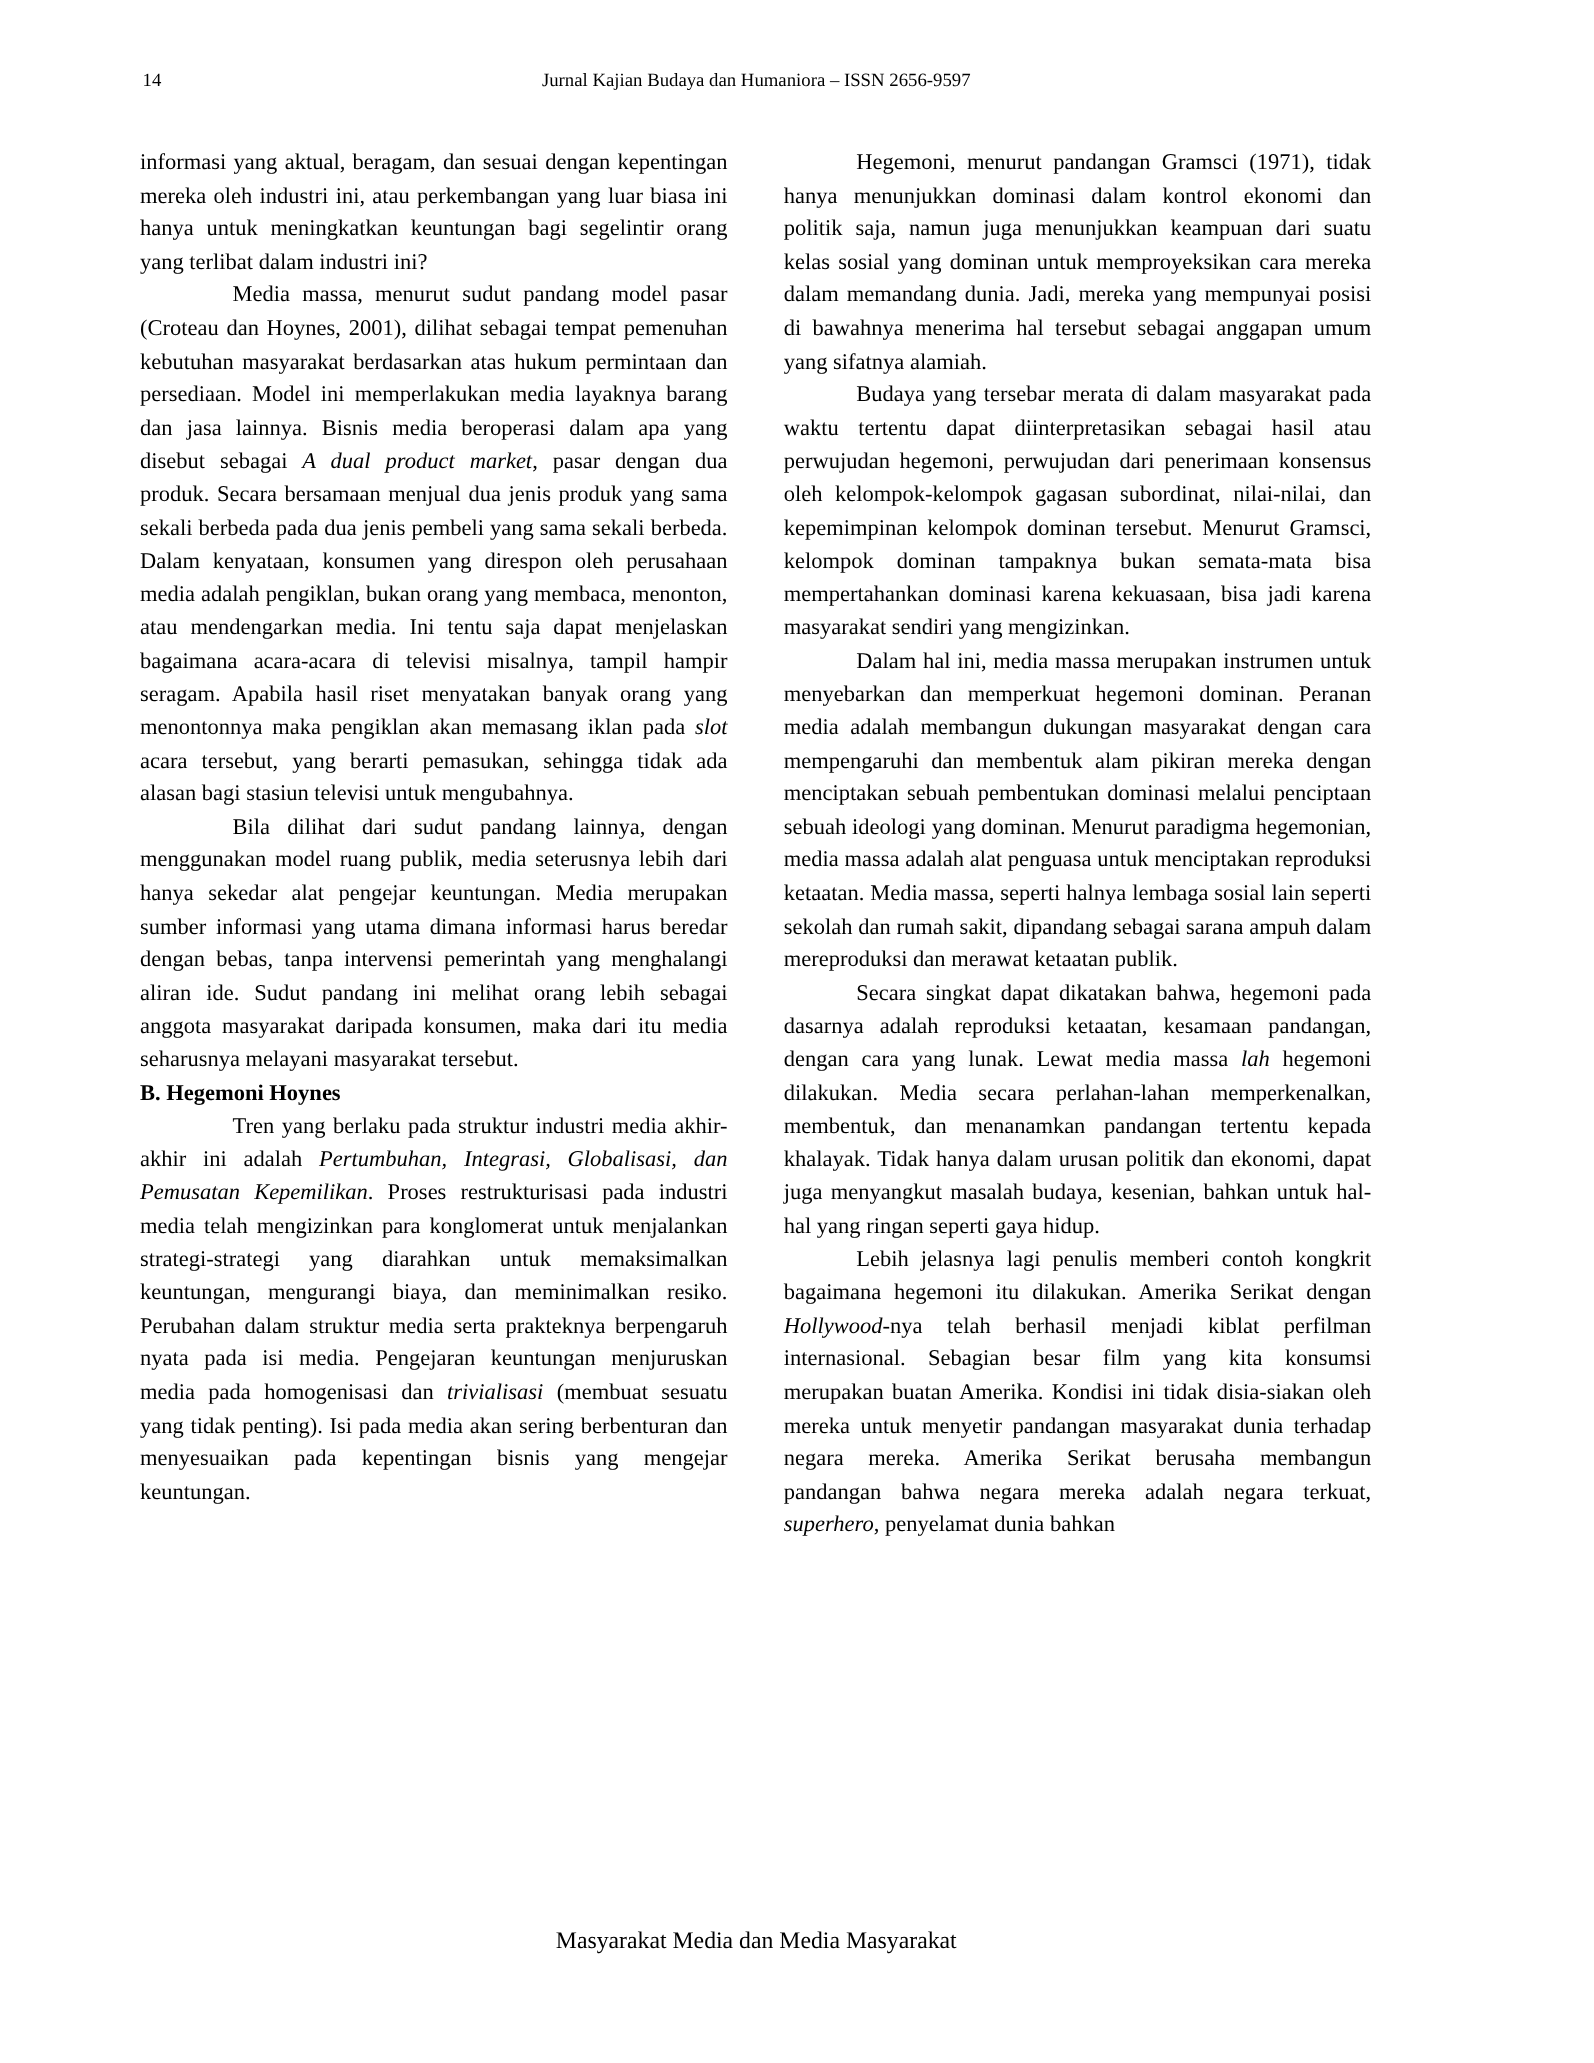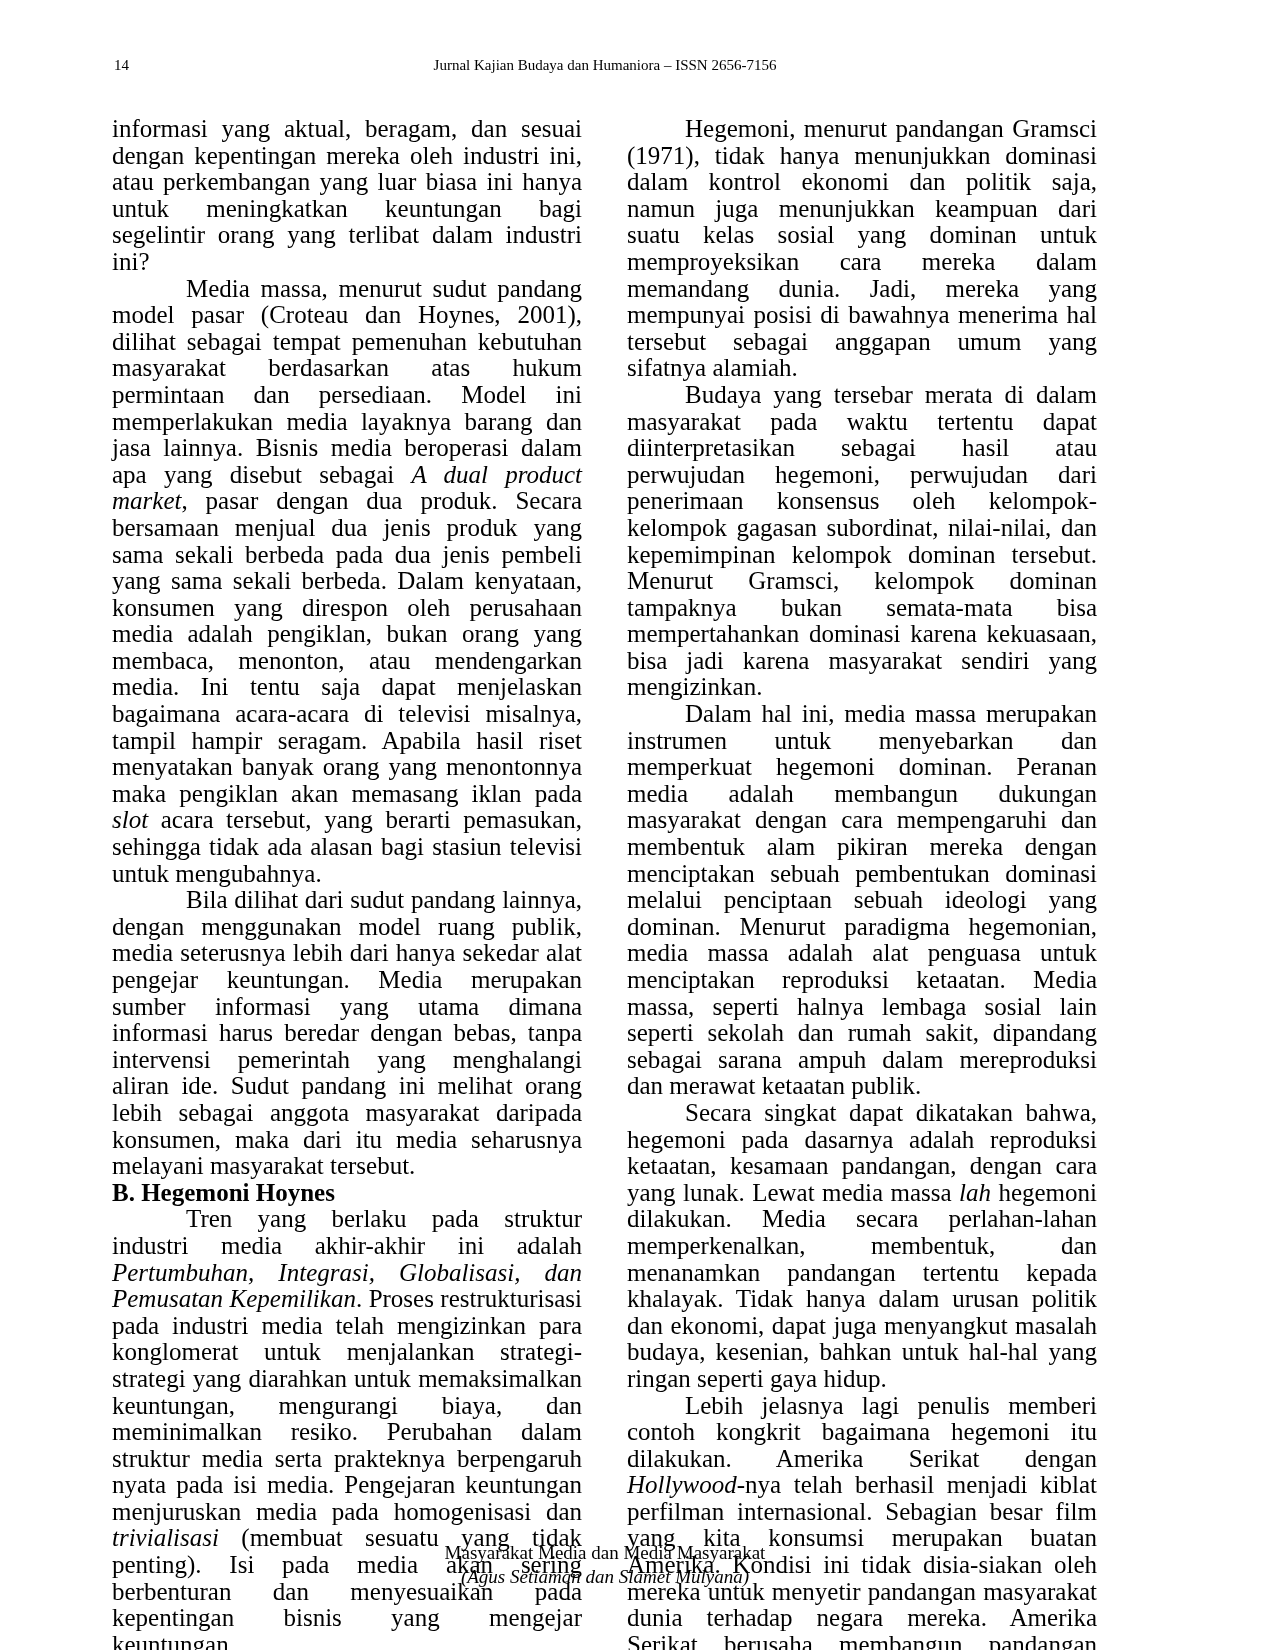--- a/index.html
+++ b/index.html
@@ -44,21 +44,21 @@
   }
   .columns {
     display: flex;
     gap: 45px;
   }
   .col {
     width: 470px;
   }
   .col p {
     margin: 0;
-    font-size: 25px;
+    font-size: 18px;
     line-height: 26.6px;
     text-align: justify;
   }
   .col-left p.indent  { text-indent: 74px; }
   .col-right p.indent { text-indent: 58px; }
   .noindent { text-indent: 0; }
   .i { font-style: italic; }
   .section-heading {
     margin: 28px 0 0 0;
     font-size: 22px;
@@ -80,21 +80,21 @@
   }
 </style>
 </head>
 <body>
 
 <div class="page">
   <div class="content">
 
     <div class="header">
       <span class="page-number">14</span>
-      <span class="journal-title">Jurnal Kajian Budaya dan Humaniora – ISSN 2656-7156</span>
+      <span class="journal-title">Jurnal Kajian Budaya dan Humaniora – ISSN 2656-9597</span>
     </div>
 
     <div class="columns">
 
       <div class="col col-left">
         <p class="noindent"><span>informasi yang aktual, beragam, dan sesuai dengan kepentingan mereka oleh industri ini, atau perkembangan yang luar biasa ini hanya untuk meningkatkan keuntungan bagi segelintir orang yang terlibat dalam industri ini?</span></p>
         <p class="indent"><span>Media massa, menurut sudut pandang model pasar (Croteau dan Hoynes, 2001), dilihat sebagai tempat pemenuhan kebutuhan masyarakat berdasarkan atas hukum permintaan dan persediaan. Model ini memperlakukan media layaknya barang dan jasa lainnya. Bisnis media beroperasi dalam apa yang disebut sebagai </span><span class="i">A dual product market</span><span>, pasar dengan dua produk. Secara bersamaan menjual dua jenis produk yang sama sekali berbeda pada dua jenis pembeli yang sama sekali berbeda. Dalam kenyataan, konsumen yang direspon oleh perusahaan media adalah pengiklan, bukan orang yang membaca, menonton, atau mendengarkan media. Ini tentu saja dapat menjelaskan bagaimana acara-acara di televisi misalnya, tampil hampir seragam. Apabila hasil riset menyatakan banyak orang yang menontonnya maka pengiklan akan memasang iklan pada </span><span class="i">slot</span><span> acara tersebut, yang berarti pemasukan, sehingga tidak ada alasan bagi stasiun televisi untuk mengubahnya.</span></p>
         <p class="indent"><span>Bila dilihat dari sudut pandang lainnya, dengan menggunakan model ruang publik, media seterusnya lebih dari hanya sekedar alat pengejar keuntungan. Media merupakan sumber informasi yang utama dimana informasi harus beredar dengan bebas, tanpa intervensi pemerintah yang menghalangi aliran ide. Sudut pandang ini melihat orang lebih sebagai anggota masyarakat daripada konsumen, maka dari itu media seharusnya melayani masyarakat tersebut.</span></p>
         <p class="section-heading">B. Hegemoni Hoynes</p>
         <p class="indent"><span>Tren yang berlaku pada struktur industri media akhir-akhir ini adalah </span><span class="i">Pertumbuhan, Integrasi, Globalisasi, dan Pemusatan Kepemilikan</span><span>. Proses restrukturisasi pada industri media telah mengizinkan para konglomerat untuk menjalankan strategi-strategi yang diarahkan untuk memaksimalkan keuntungan, mengurangi biaya, dan meminimalkan resiko. Perubahan dalam struktur media serta prakteknya berpengaruh nyata pada isi media. Pengejaran keuntungan menjuruskan media pada homogenisasi dan </span><span class="i">trivialisasi</span><span> (membuat sesuatu yang tidak penting). Isi pada media akan sering berbenturan dan menyesuaikan pada kepentingan bisnis yang mengejar keuntungan.</span></p>
@@ -106,15 +106,14 @@
         <p class="indent"><span>Dalam hal ini, media massa merupakan instrumen untuk menyebarkan dan memperkuat hegemoni dominan. Peranan media adalah membangun dukungan masyarakat dengan cara mempengaruhi dan membentuk alam pikiran mereka dengan menciptakan sebuah pembentukan dominasi melalui penciptaan sebuah ideologi yang dominan. Menurut paradigma hegemonian, media massa adalah alat penguasa untuk menciptakan reproduksi ketaatan. Media massa, seperti halnya lembaga sosial lain seperti sekolah dan rumah sakit, dipandang sebagai sarana ampuh dalam mereproduksi dan merawat ketaatan publik.</span></p>
         <p class="indent"><span>Secara singkat dapat dikatakan bahwa, hegemoni pada dasarnya adalah reproduksi ketaatan, kesamaan pandangan, dengan cara yang lunak. Lewat media massa </span><span class="i">lah</span><span> hegemoni dilakukan. Media secara perlahan-lahan memperkenalkan, membentuk, dan menanamkan pandangan tertentu kepada khalayak. Tidak hanya dalam urusan politik dan ekonomi, dapat juga menyangkut masalah budaya, kesenian, bahkan untuk hal-hal yang ringan seperti gaya hidup.</span></p>
         <p class="indent"><span>Lebih jelasnya lagi penulis memberi contoh kongkrit bagaimana hegemoni itu dilakukan. Amerika Serikat dengan </span><span class="i">Hollywood</span><span>-nya telah berhasil menjadi kiblat perfilman internasional. Sebagian besar film yang kita konsumsi merupakan buatan Amerika. Kondisi ini tidak disia-siakan oleh mereka untuk menyetir pandangan masyarakat dunia terhadap negara mereka. Amerika Serikat berusaha membangun pandangan bahwa negara mereka adalah negara terkuat, </span><span class="i">superhero</span><span>, penyelamat dunia bahkan</span></p>
       </div>
 
     </div>
   </div>
 
   <div class="footer">
     <div class="running-title">Masyarakat Media dan Media Masyarakat</div>
-    <div class="authors">(Agus Setiaman dan Slamet Mulyana)</div>
   </div>
 </div>
 
 </body></html>

